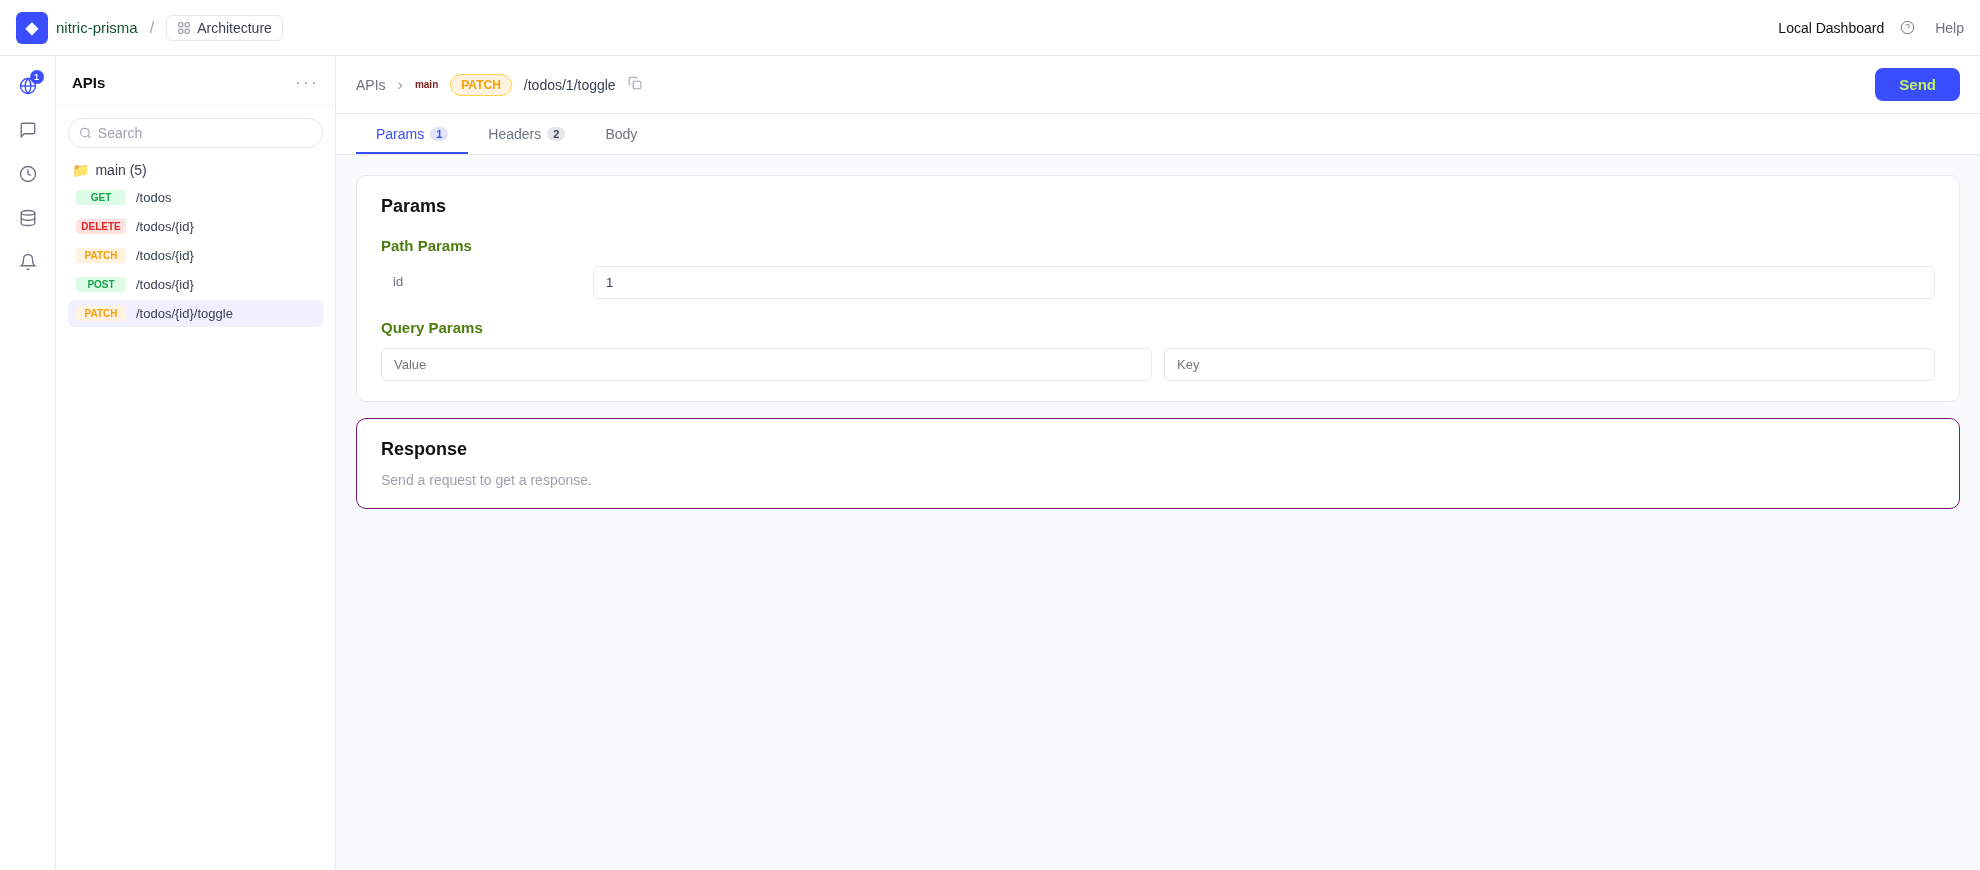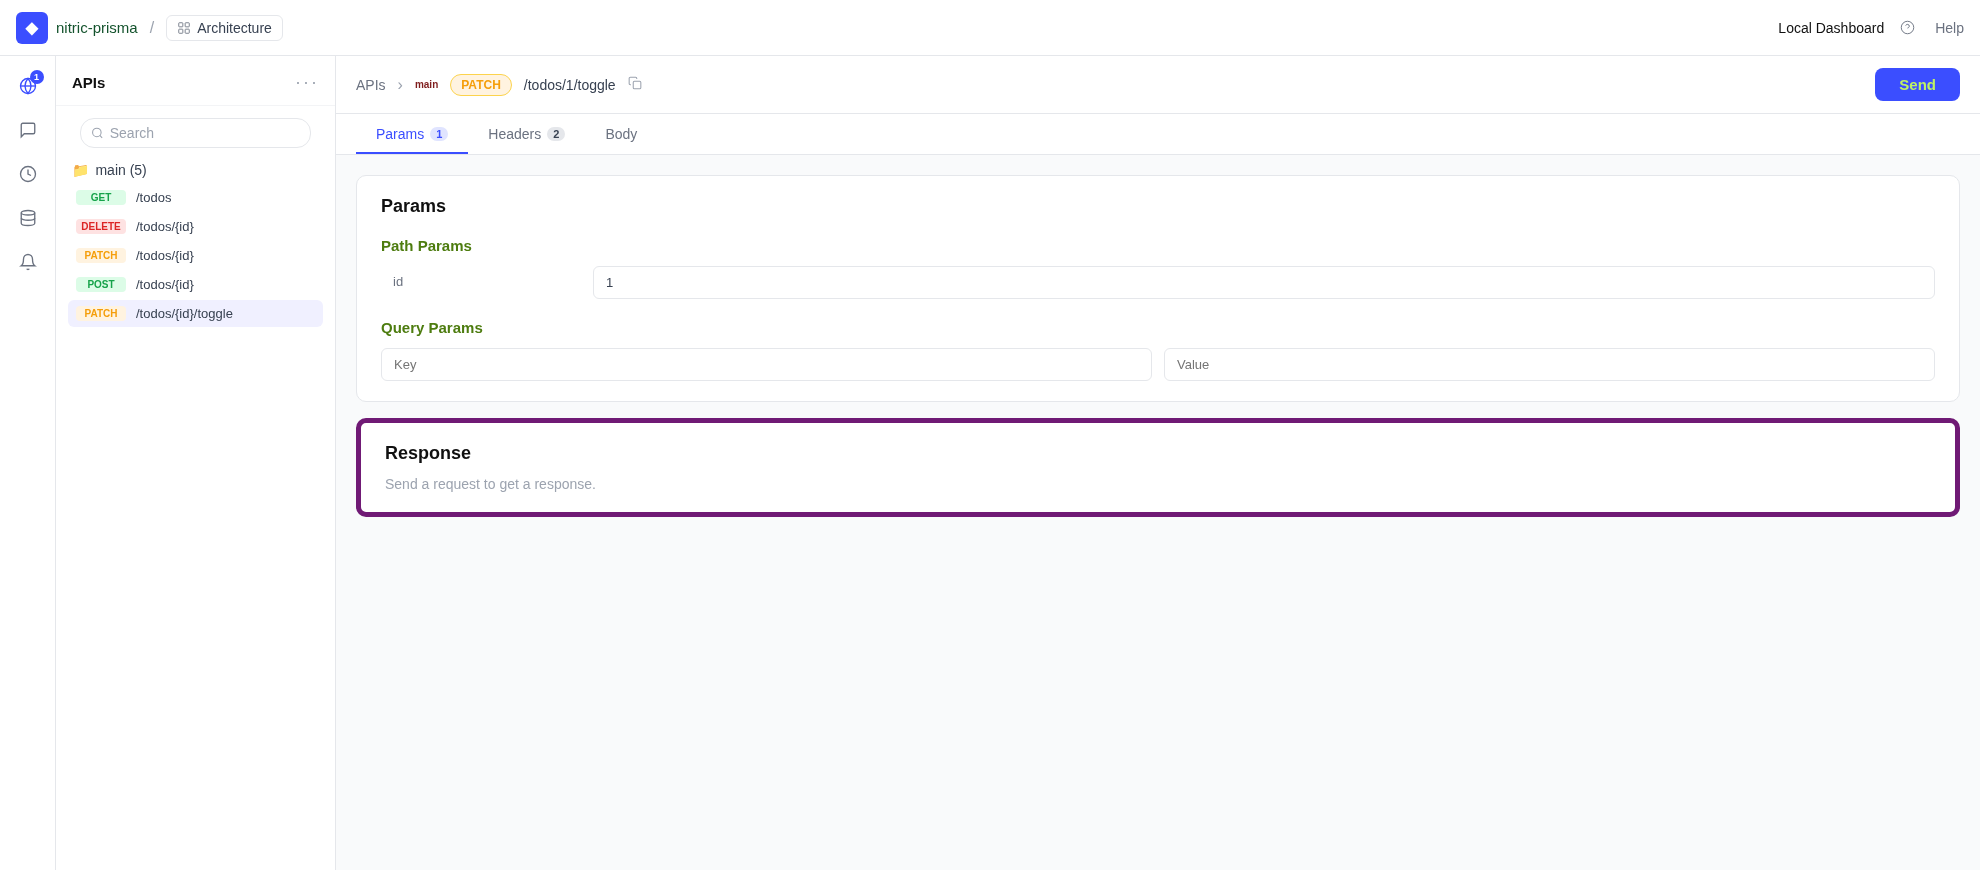--- a/index.html
+++ b/index.html
@@ -51,21 +51,21 @@
       width: 280px; background: #fff; border-right: 1px solid #e5e7eb;
       display: flex; flex-direction: column; flex-shrink: 0; overflow: hidden;
     }
     .api-sidebar-header {
       display: flex; align-items: center; justify-content: space-between;
       padding: 16px 16px 12px; border-bottom: 1px solid #f3f4f6;
     }
     .api-sidebar-title { font-size: 15px; font-weight: 600; color: #111; }
     .three-dots { color: #9ca3af; cursor: pointer; font-size: 18px; letter-spacing: 2px; }
     .search-box {
-      margin: 12px 24px 8px; display: flex; align-items: center;
+      margin: 12px 12px 8px; display: flex; align-items: center;
       border: 1px solid #e5e7eb; border-radius: 14px; padding: 6px 10px; gap: 6px; background: #fff;
     }
     .search-box input { border: none; outline: none; font-size: 14px; color: #374151; width: 100%; background: transparent; }
     .search-box input::placeholder { color: #9ca3af; }
 
     
     .api-group { padding: 0 12px; }
     .api-group-header {
       display: flex; align-items: center; gap: 6px; padding: 6px 4px;
       font-size: 14px; font-weight: 500; color: #374151; cursor: pointer;
@@ -137,21 +137,21 @@
       font-size: 13px; color: #374151; outline: none;
     }
     .query-row { display: flex; gap: 12px; }
     .query-input {
       flex: 1; border: 1px solid #e5e7eb; border-radius: 6px; padding: 8px 12px;
       font-size: 13px; color: #9ca3af; outline: none;
     }
 
     
     .response-card {
-      background: #fff; border: 5px solid #701a75; border-radius: 10px; padding: 20px 24px;
+      background: #fff; border: 1px solid #701a75; border-radius: 10px; padding: 20px 24px;
     }
     .response-title { font-size: 18px; font-weight: 700; color: #111; margin-bottom: 12px; }
     .response-hint { font-size: 14px; color: #9ca3af; }
   </style>
 </head>
 <body>
 
 <div class="topbar">
   <div class="topbar-logo">
     <span>◆</span>
@@ -300,22 +300,22 @@
         <div id="path-params-list">
             <div class="param-row">
     <div class="param-key-label">id</div>
     <input class="param-value-input" type="text" value="1" style="">
   </div>
           </div>
 
         <div style="margin-top: 20px;">
           <div class="section-title">Query Params</div>
           <div class="query-row">
+            <input class="query-input" type="text" placeholder="Value" style="">
             <input class="query-input" type="text" placeholder="Key" style="">
-            <input class="query-input" type="text" placeholder="Value" style="">
           </div>
         </div>
       </div>
 
       <div class="response-card">
         <div class="response-title">Response</div>
         <div class="response-hint">Send a request to get a response.</div>
       </div>
     </div>
   </div>

